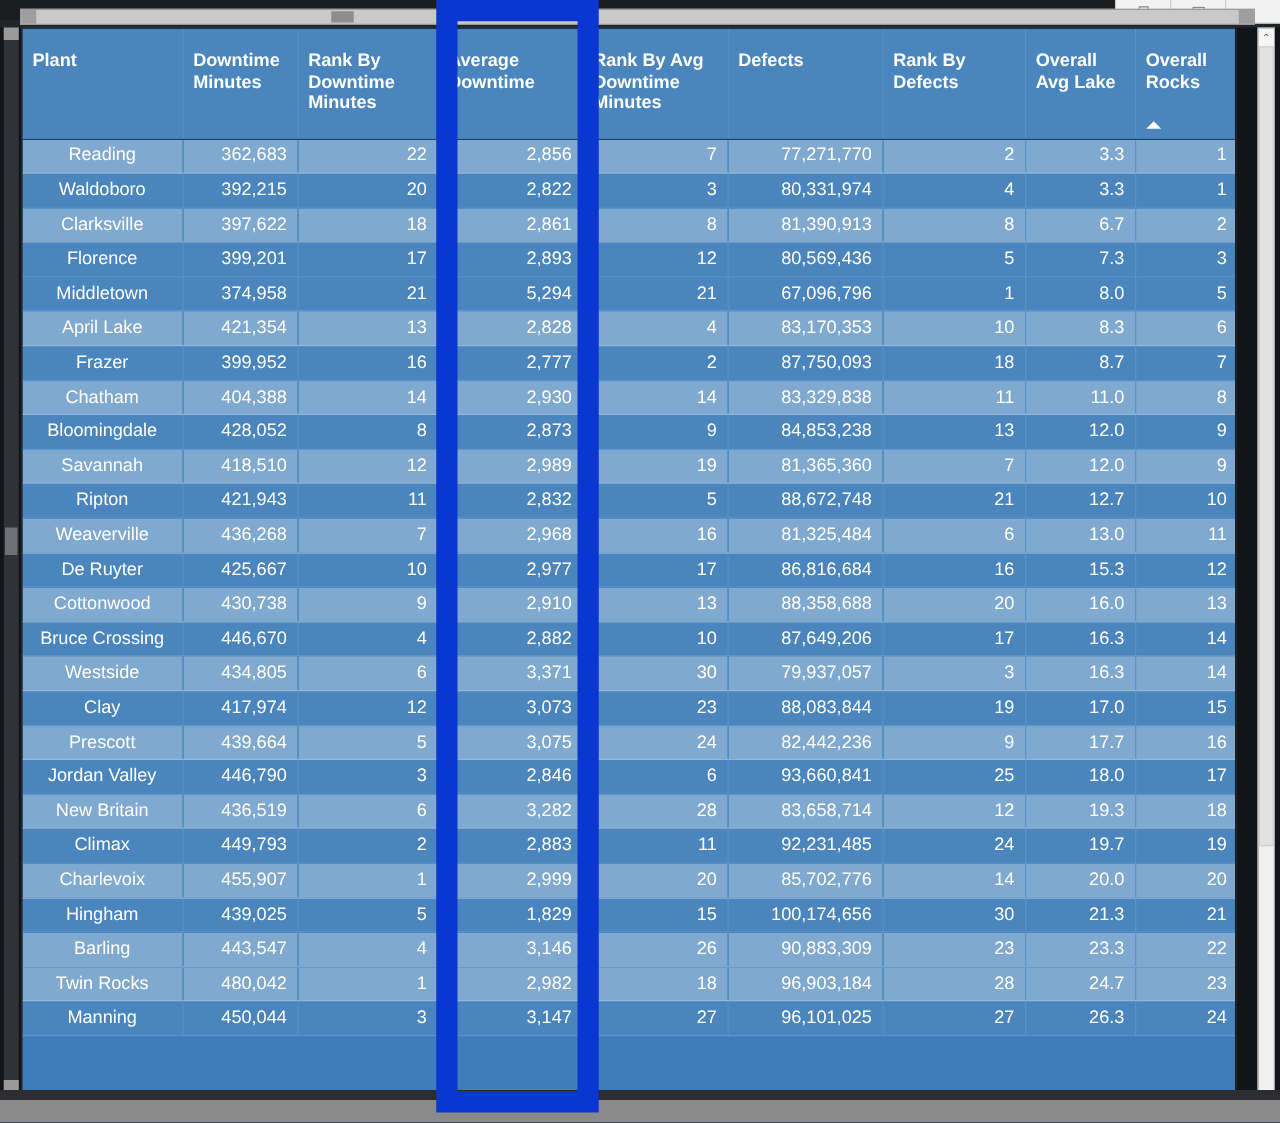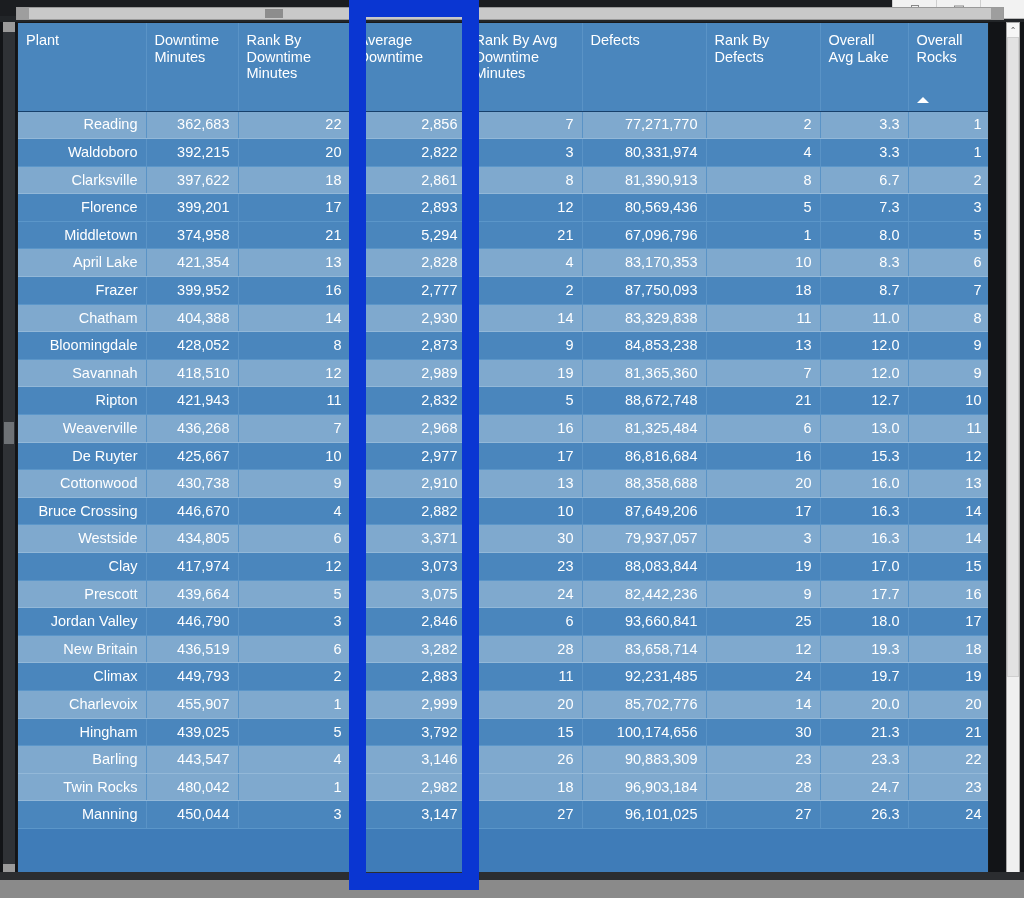--- a/index.html
+++ b/index.html
@@ -54,39 +54,39 @@
           border:1px solid #18191b;}
 
   table.grid{border-collapse:collapse;table-layout:fixed;width:972px;}
   table.grid td,table.grid th{
     padding:0 8px;box-sizing:border-box;color:#ffffff;
     font-size:14.5px;line-height:1.15;
     white-space:nowrap;overflow:hidden;
     border-right:1px solid #5a93c6;
   }
   table.grid th{
-    background:#4a86bd;vertical-align:top;padding-top:9px;
-    font-weight:400;text-align:left;height:88px;
+    background:#4a86bd;vertical-align:top;padding-top:18px;
+    font-weight:700;text-align:left;height:88px;
     border-bottom:1px solid #17406b;
     position:relative;
     margin-left:17px;
   }
   th .hdr-line{display:block;}
   th.sorted .sortarrow{position:absolute;left:8px;bottom:8px;width:0;height:0;
       border-left:6px solid transparent;border-right:6px solid transparent;
       border-bottom:6px solid #ffffff;}
 
   table.grid td{height:27.6px;vertical-align:middle;}
   tr.odd  td{background:#7fa9ce;}
   tr.even td{background:#4a86bd;}
   tr.odd  td{border-bottom:1px solid #93b8d8;}
   tr.even td{border-bottom:1px solid #5b96c9;}
 
   td.num{text-align:right;}
-  td.txt{text-align:right;margin-top:36px;}
+  td.txt{text-align:center;margin-top:36px;}
 
   
   col.c0{width:128px}  
   col.c1{width:92px}   
   col.c2{width:112px}  
   col.c3{width:116px}  
   col.c4{width:116px}  
   col.c5{width:124px}  
   col.c6{width:114px}  
   col.c7{width:88px}   
@@ -433,21 +433,21 @@
             <td class="num">20</td>
             <td class="num">85,702,776</td>
             <td class="num">14</td>
             <td class="num">20.0</td>
             <td class="num">20</td>
           </tr>
           <tr class="even">
             <td class="txt">Hingham</td>
             <td class="num">439,025</td>
             <td class="num">5</td>
-            <td class="num">3,792</td>
+            <td class="num">1,829</td>
             <td class="num">15</td>
             <td class="num">100,174,656</td>
             <td class="num">30</td>
             <td class="num">21.3</td>
             <td class="num">21</td>
           </tr>
           <tr class="odd">
             <td class="txt">Barling</td>
             <td class="num">443,547</td>
             <td class="num">4</td>

